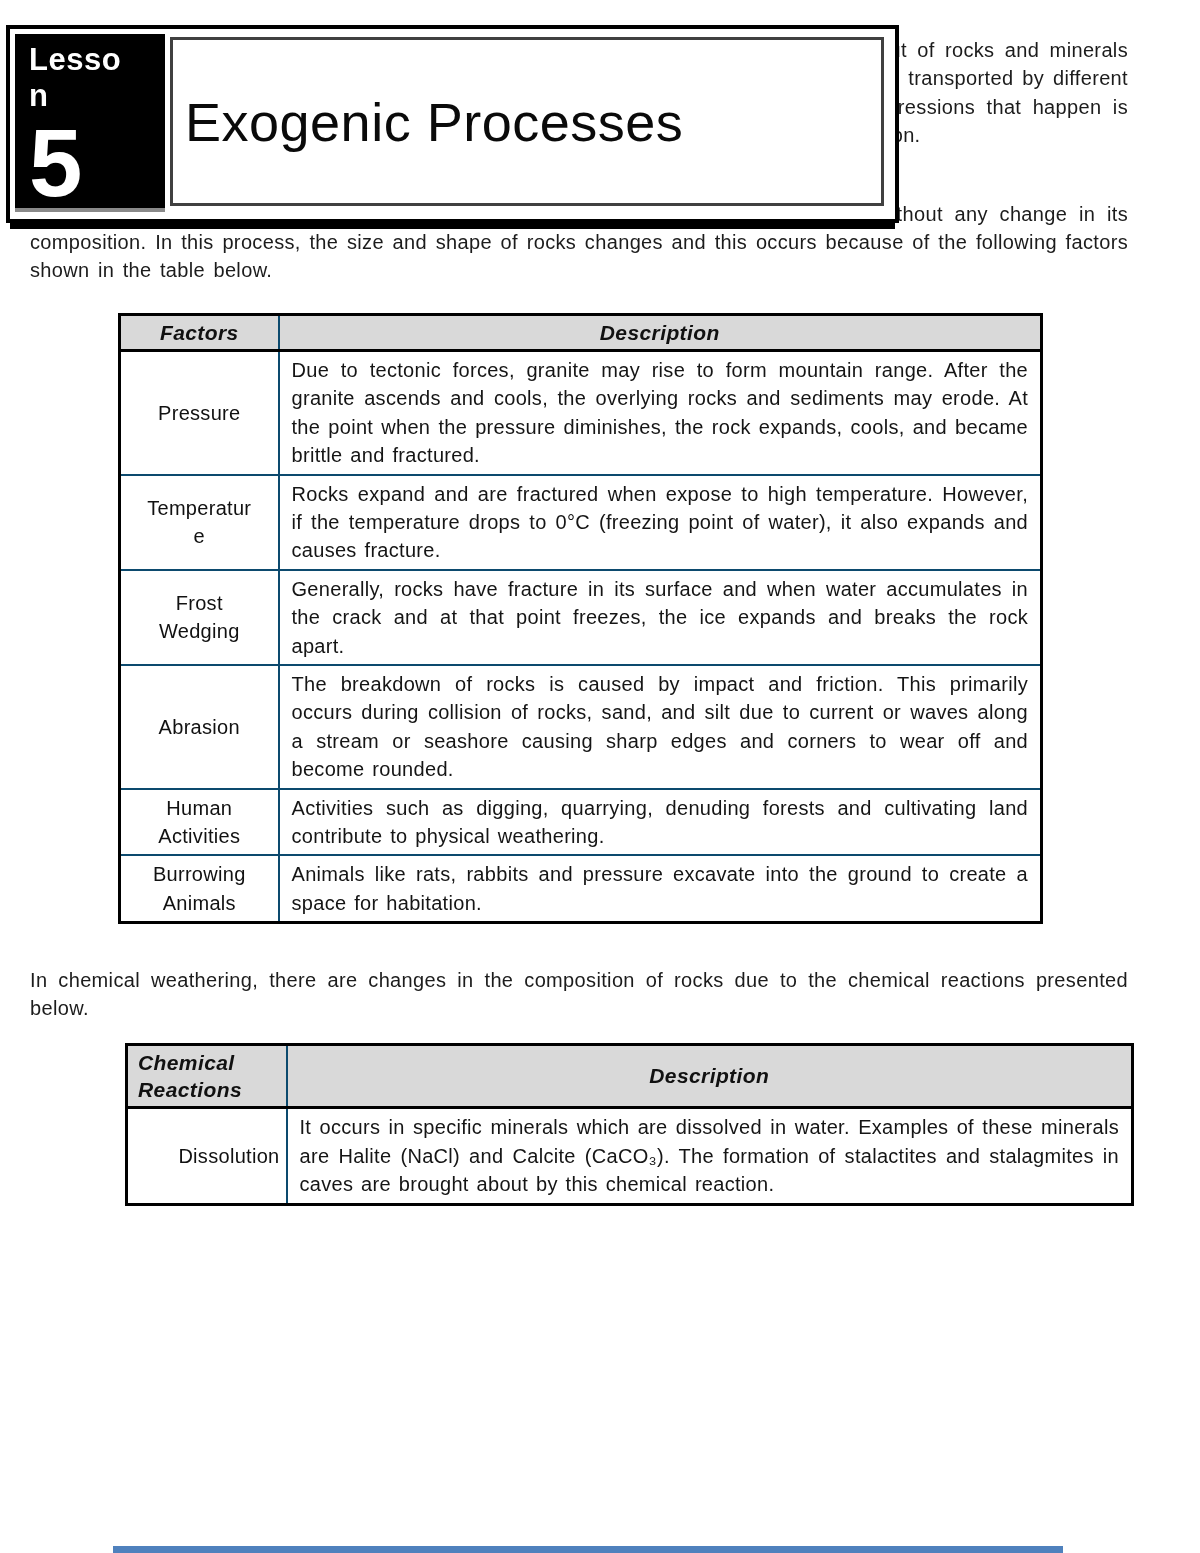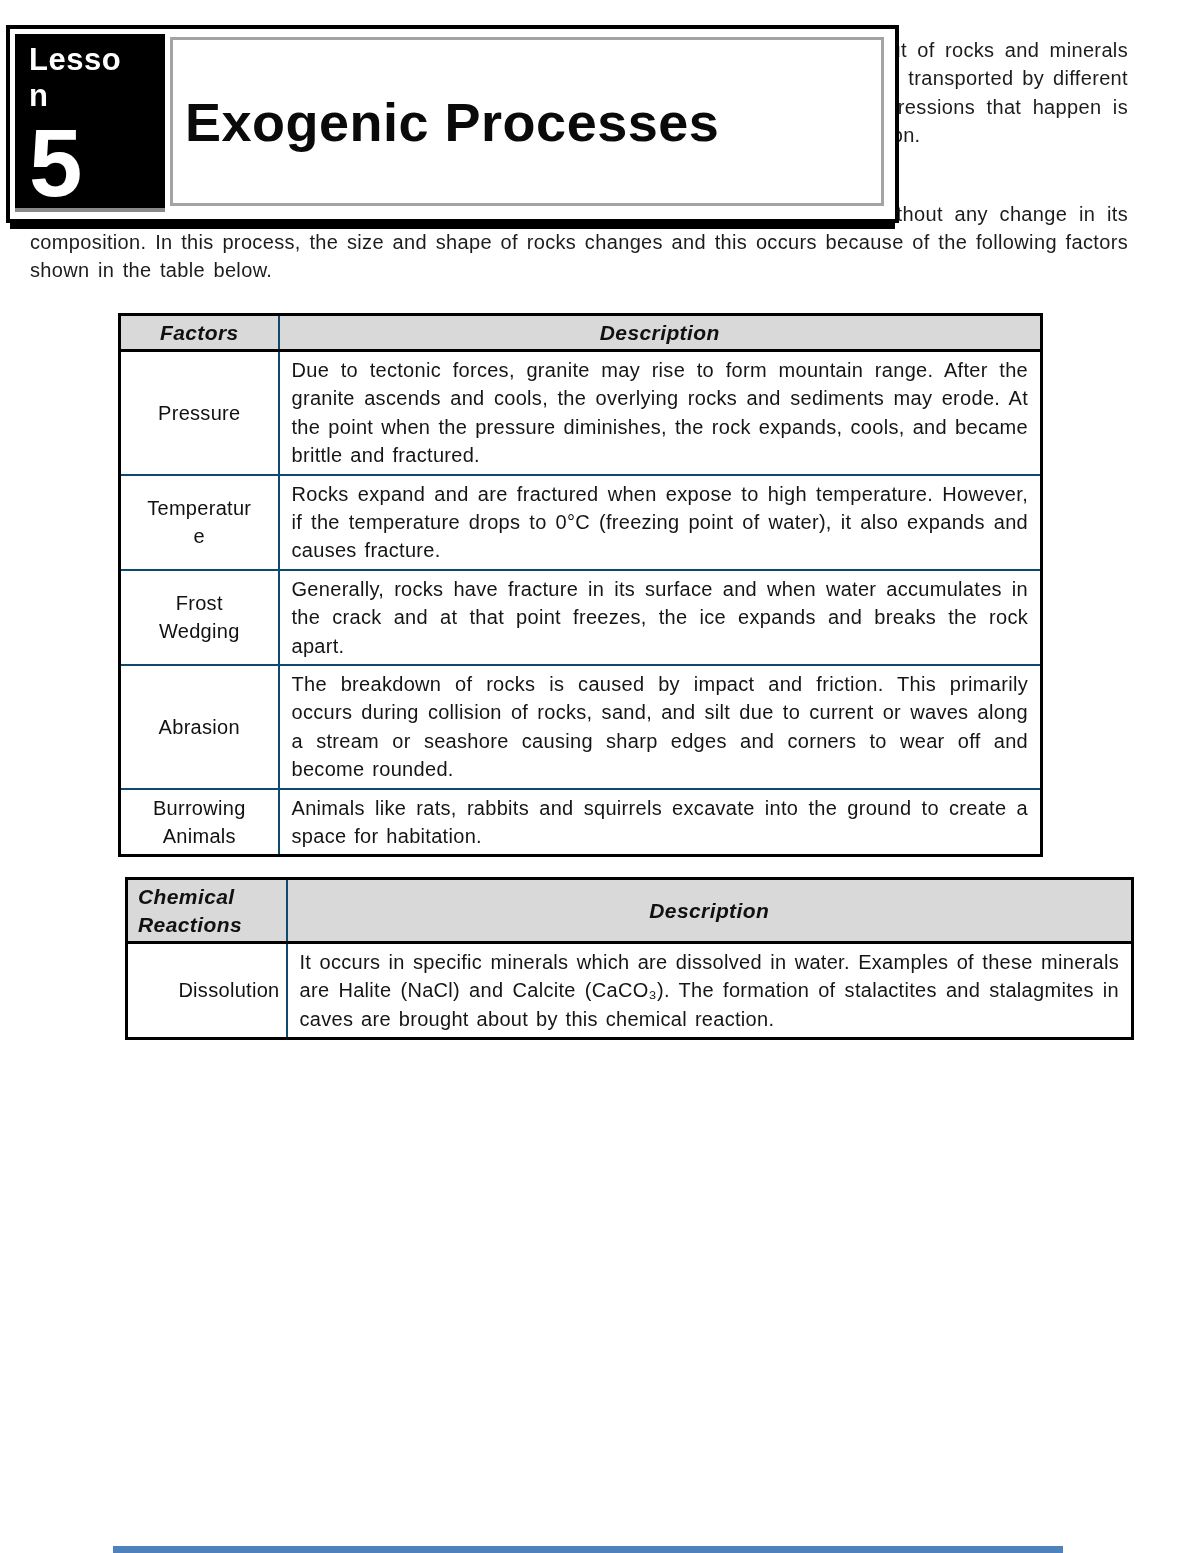--- a/index.html
+++ b/index.html
@@ -17,23 +17,23 @@
     width:150px; box-sizing:border-box; background:#000; color:#fff;
     padding:8px 10px 0 14px; font-weight:bold; border-bottom:4px solid #8a8a8a;
     margin-bottom:2px;
   }
   .lesson-word {
     font-size:31px; line-height:1.15; width:100px; overflow-wrap:anywhere;
     word-break:break-all; letter-spacing:0.5px;
   }
   .lesson-number { font-size:96px; line-height:0.95; margin-top:4px; }
   .title-box {
-    flex:1; border:3px solid #a3a3a3; margin:3px 6px 8px 5px;
+    flex:1; border:3px solid #404040; margin:3px 6px 8px 5px;
     display:flex; align-items:center; padding-left:12px;
-    font-weight:bold; font-size:54px; letter-spacing:0.5px; color:#0a0a0a;
+    font-weight:normal; font-size:54px; letter-spacing:0.5px; color:#0a0a0a;
   }
   
   .para {
     font-size:20px; line-height:1.42; text-align:justify;
     letter-spacing:0.35px; word-spacing:2.5px; color:#1c1c1c;
     margin:0 72px 0 30px;
   }
   .p1 { margin-top:36px; }
   .p2 { margin-top:50px; }
   .p3 { margin-top:42px; }
@@ -105,26 +105,31 @@
       </tr>
       <tr>
         <td class="cell-label">Frost Wedging</td>
         <td class="cell-desc">Generally, rocks have fracture in its surface and when water accumulates in the crack and at that point freezes, the ice expands and breaks the rock apart.</td>
       </tr>
       <tr>
         <td class="cell-label">Abrasion</td>
         <td class="cell-desc">The breakdown of rocks is caused by impact and friction. This primarily occurs during collision of rocks, sand, and silt due to current or waves along a stream or seashore causing sharp edges and corners to wear off and become rounded.</td>
       </tr>
       <tr>
+        <td class="cell-label">Human Activities</td>
+        <td class="cell-desc">Activities such as digging, quarrying, denuding forests and cultivating land contribute to physical weathering.</td>
+      </tr>
+      <tr>
         <td class="cell-label">Burrowing Animals</td>
-        <td class="cell-desc">Animals like rats, rabbits and squirrels excavate into the ground to create a space for habitation.</td>
+        <td class="cell-desc">Animals like rats, rabbits and pressure excavate into the ground to create a space for habitation.</td>
       </tr>
     </tbody>
   </table>
 
+  <p class="para p3">In chemical weathering, there are changes in the composition of rocks due to the chemical reactions presented below.</p>
 
   <table class="doc-table chemical-table">
     <colgroup>
         <col class="col-label">
         <col>
       </colgroup>
     <thead>
       <tr>
         <th class="th-left">Chemical Reactions</th>
         <th>Description</th>

